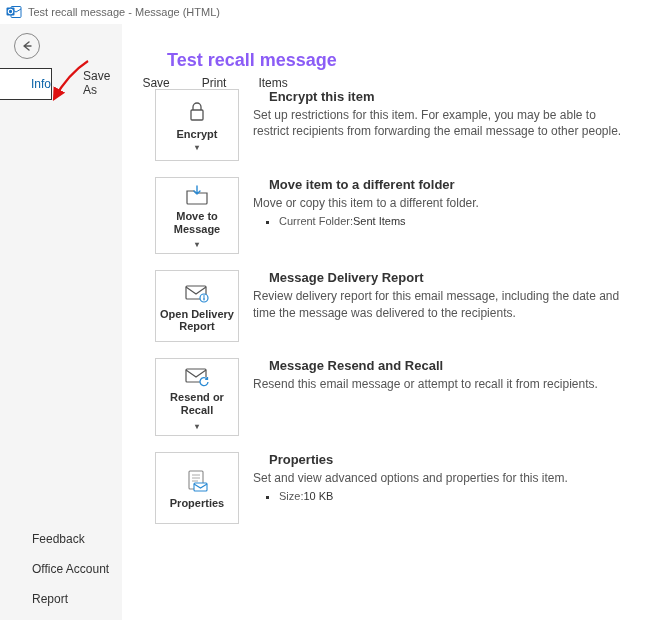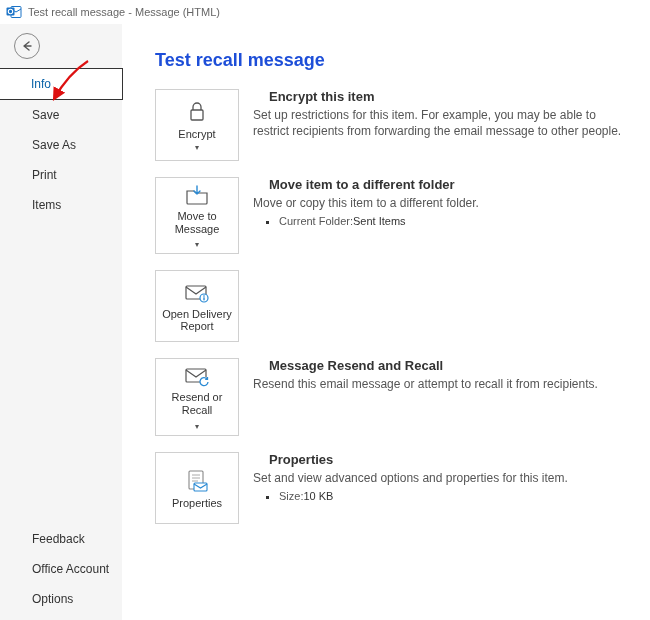--- a/index.html
+++ b/index.html
@@ -49,21 +49,21 @@
     border:1px solid #888;
     border-radius:50%;
     display:flex;
     align-items:center;
     justify-content:center;
     cursor:pointer;
     background:#f5f5f5;
   }
   .sidelist {
     display:flex;
-    flex-direction:column;
+    flex-direction:row;
   }
   .sideitem {
     height:30px;
     display:flex;
     align-items:center;
     padding-left:32px;
     font-size:12px;
     color:#333;
     cursor:pointer;
   }
@@ -95,42 +95,43 @@
     pointer-events:none;
   }
   .main {
     flex:1;
     padding: 26px 16px 10px 32px;
     overflow:auto;
   }
   .main h1 {
     font-size:18px;
     font-weight:600;
-    margin:0 0 18px 0;
-    color:#1d4ed8;
+    margin:0 0 18px 12px;
+    color:#8b5cf6;
   }
   .row {
     display:flex;
     margin-bottom:16px;
   }
   .tile {
     width:78px;
     min-height:60px;
     border:1px solid #d0d0d0;
     background:#fff;
     display:flex;
     flex-direction:column;
     align-items:center;
     justify-content:center;
     padding:6px 2px 4px 2px;
     cursor:pointer;
     text-align:center;
     font-size:11px;
     color:#333;
     line-height:1.15;
+    font-weight:bold;
   }
   .tile .icon {
     margin-bottom:4px;
   }
   .tile .caret {
     font-size:8px;
     color:#555;
     margin-top:2px;
   }
   .tile .lbl {
@@ -201,42 +202,42 @@
         </marker>
       </defs>
       <path d="M40,2 Q20,15 6,40" fill="none" stroke="#d11" stroke-width="2.2" marker-end="url(#ah)"></path>
     </svg>
 
     <div class="sidelist">
       <div class="sideitem selected">
           <span>Info</span>
         </div>
       <div class="sideitem">
+          <span>Save As</span>
+        </div>
+      <div class="sideitem">
           <span>Save</span>
         </div>
       <div class="sideitem">
-          <span>Save As</span>
-        </div>
-      <div class="sideitem">
           <span>Print</span>
         </div>
       <div class="sideitem">
           <span>Items</span>
         </div>
     </div>
 
     <div class="sidebottom">
       <div class="sideitem">
           <span>Feedback</span>
         </div>
       <div class="sideitem">
           <span>Office Account</span>
         </div>
       <div class="sideitem">
-          <span>Options</span>
+          <span>Report</span>
         </div>
     </div>
   </div>
 
   <div class="main">
     <h1>Test recall message</h1>
 
     <div class="row">
       <div class="tile">
         <span class="icon">
@@ -288,20 +289,24 @@
             <path d="M3 5 L13 12 L23 5" fill="none" stroke="#555" stroke-width="1.2"></path>
             <circle cx="21" cy="16" r="4" fill="#fff" stroke="#2a8ad4" stroke-width="1.2"></circle>
             <rect x="20.3" y="13.3" width="1.4" height="1.4" fill="#2a8ad4"></rect>
             <rect x="20.3" y="15.3" width="1.4" height="3" fill="#2a8ad4"></rect>
           </svg>
         </span>
         <span class="lbl">
             <span>Open Delivery Report</span>
           </span>
       </div>
+      <div class="desc">
+        <h2>Message Delivery Report</h2>
+        <p>Review delivery report for this email message, including the date and time the message was delivered to the recipients.</p>
+      </div>
     </div>
 
     <div class="row">
       <div class="tile">
         <span class="icon">
           <svg width="28" height="22" viewBox="0 0 28 22">
             <rect x="3" y="4" width="20" height="13" rx="1" fill="none" stroke="#555" stroke-width="1.2"></rect>
             <path d="M3 5 L13 12 L23 5" fill="none" stroke="#555" stroke-width="1.2"></path>
             <circle cx="21" cy="16" r="4.2" fill="#fff"></circle>
             <path d="M24 14 a4 4 0 1 0 1 3" fill="none" stroke="#2a8ad4" stroke-width="1.3"></path>

